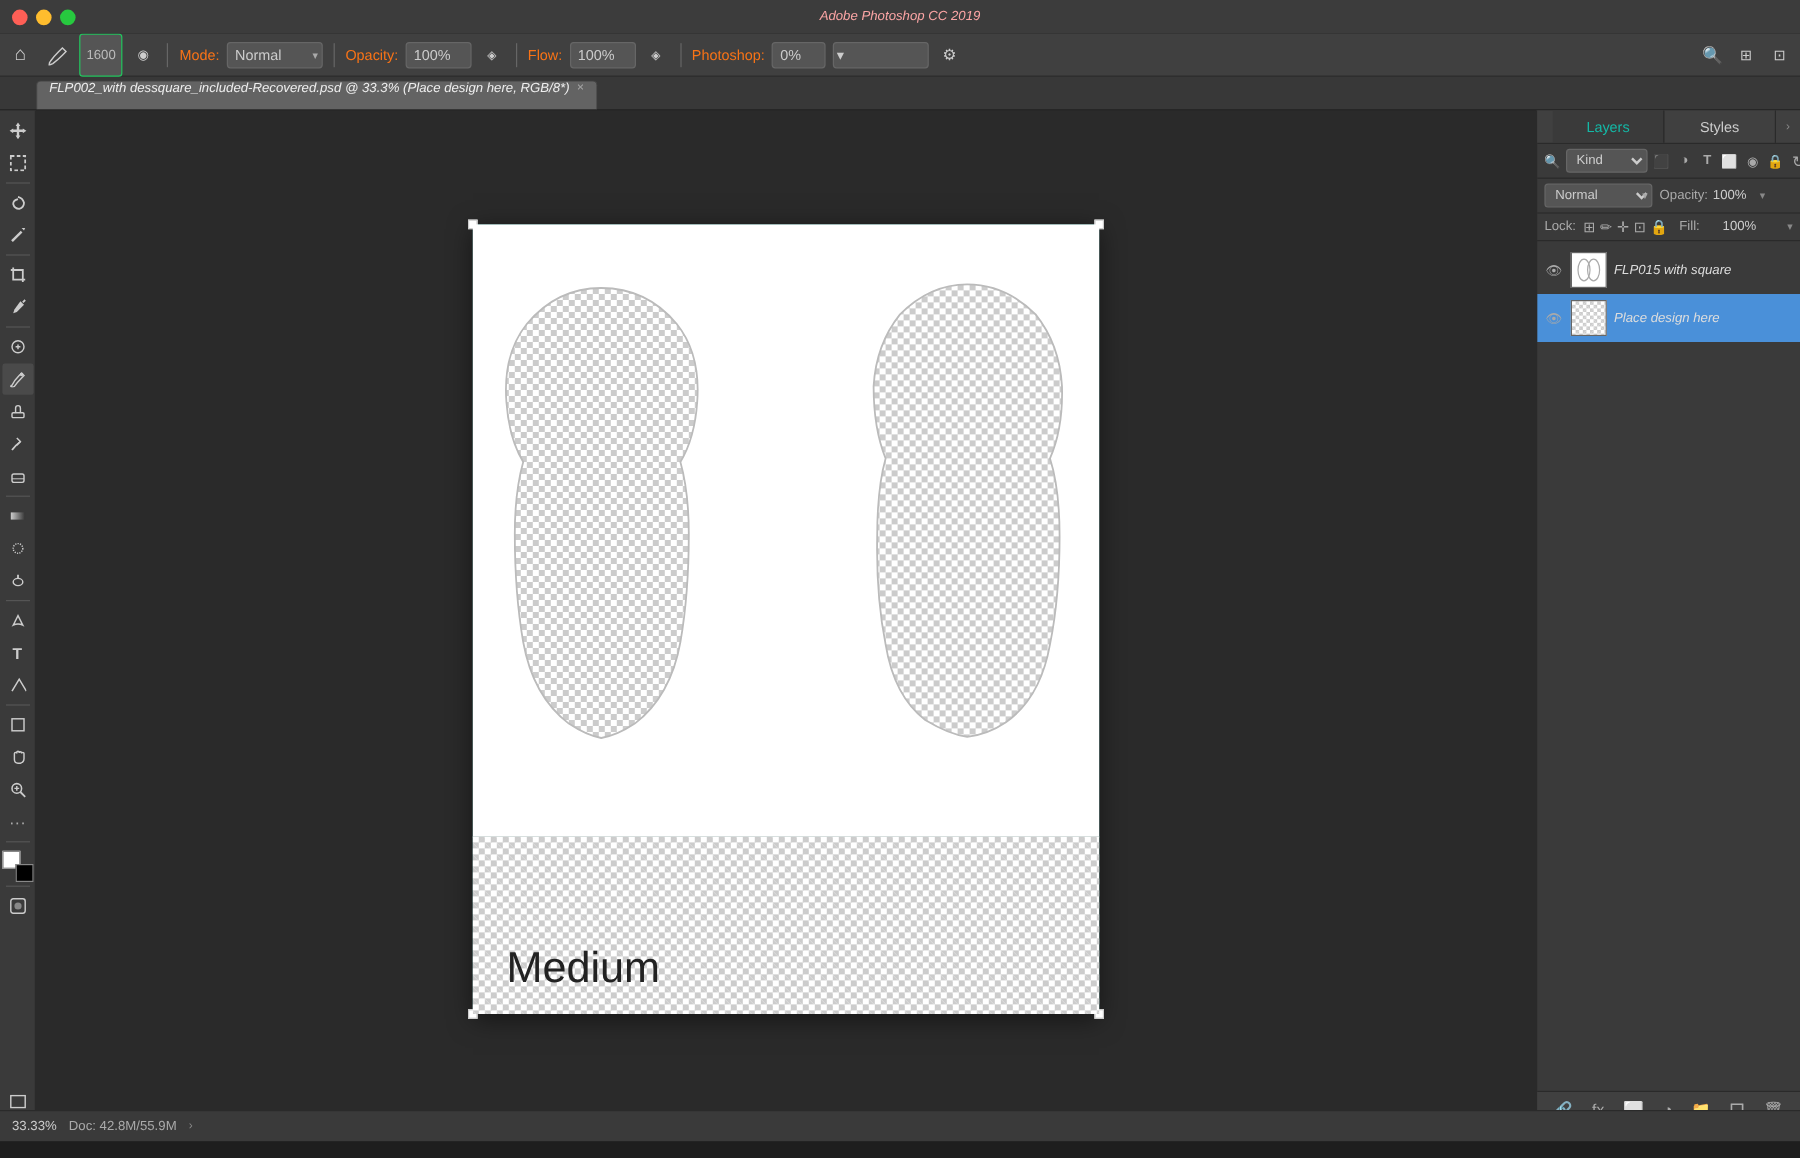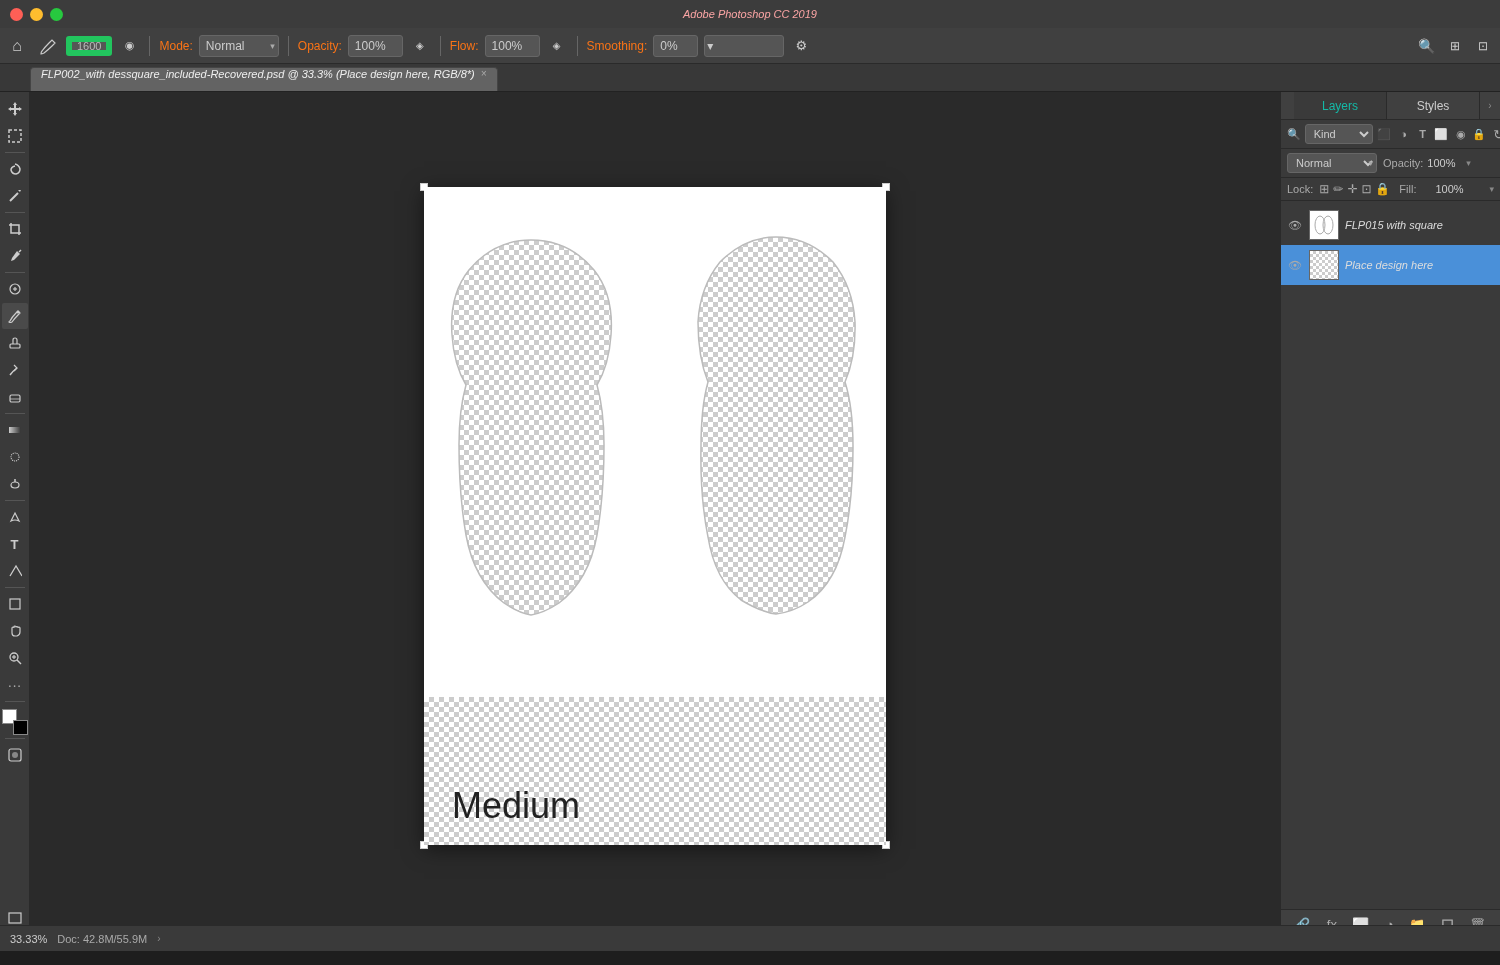--- a/index.html
+++ b/index.html
@@ -197,21 +197,21 @@
       background: #2a2a2a;
       position: relative;
       overflow: hidden;
       display: flex;
       align-items: center;
       justify-content: center;
     }
 
     
     #document-canvas {
-      width: 462px;
+      width: 522px;
       height: 658px;
       background: #0f766e;
       position: relative;
       box-shadow: 0 4px 20px rgba(0,0,0,0.5);
       text-decoration: underline;
     }
 
     
     .checkered {
       background-image:
@@ -445,21 +445,21 @@
 <div id="options-bar">
 
   <span class="opt-icon" style="font-size:16px; margin-right:4px;">⌂</span>
 
   <span class="opt-icon">
     <svg width="18" height="18" viewBox="0 0 18 18">
         <path d="M2 14 Q5 10 9 6 L12 3 L15 6 L12 9 Q8 13 4 16 Q2 17 1 17 Q1 15 2 14Z" fill="none" stroke="#ccc" stroke-width="1.2"></path>
       </svg>
   </span>
 
-  <span style="font-size:11px; color:#bbb; background:#555; border:6px solid #22c55e; border-radius:3px; padding:1px 5px; height:20px; display:flex; align-items:center;">1600</span>
+  <span style="font-size:11px; color:#bbb; background:#555; border:1px solid #22c55e; border-radius:3px; padding:1px 5px; height:36px; display:flex; align-items:center;">1600</span>
 
   <span class="opt-icon-btn" style="font-size:11px;">◉</span>
 
   <div class="opt-separator"></div>
 
   <span class="opt-label">Mode:</span>
   <div class="dropdown-wrap">
     <select class="opt-dropdown">
       <option>Normal</option>
     </select>
@@ -474,21 +474,21 @@
   <span class="opt-icon-btn" style="font-size:10px;">◈</span>
 
   <div class="opt-separator"></div>
 
   <span class="opt-label">Flow:</span>
   <input class="opt-num" type="text" value="100%" style="width: 55px;">
   <span class="opt-icon-btn" style="font-size:10px;">◈</span>
 
   <div class="opt-separator"></div>
 
-  <span class="opt-label">Smoothing:</span>
+  <span class="opt-label">Photoshop:</span>
   <input class="opt-num" type="text" value="0%" style="width: 45px;">
   <div class="dropdown-wrap">
     <select class="opt-dropdown" style="width:24px; padding:2px 2px;">
       <option>▾</option>
     </select>
   </div>
 
   <span class="opt-icon-btn">⚙</span>
 
   <div class="spacer"></div>

